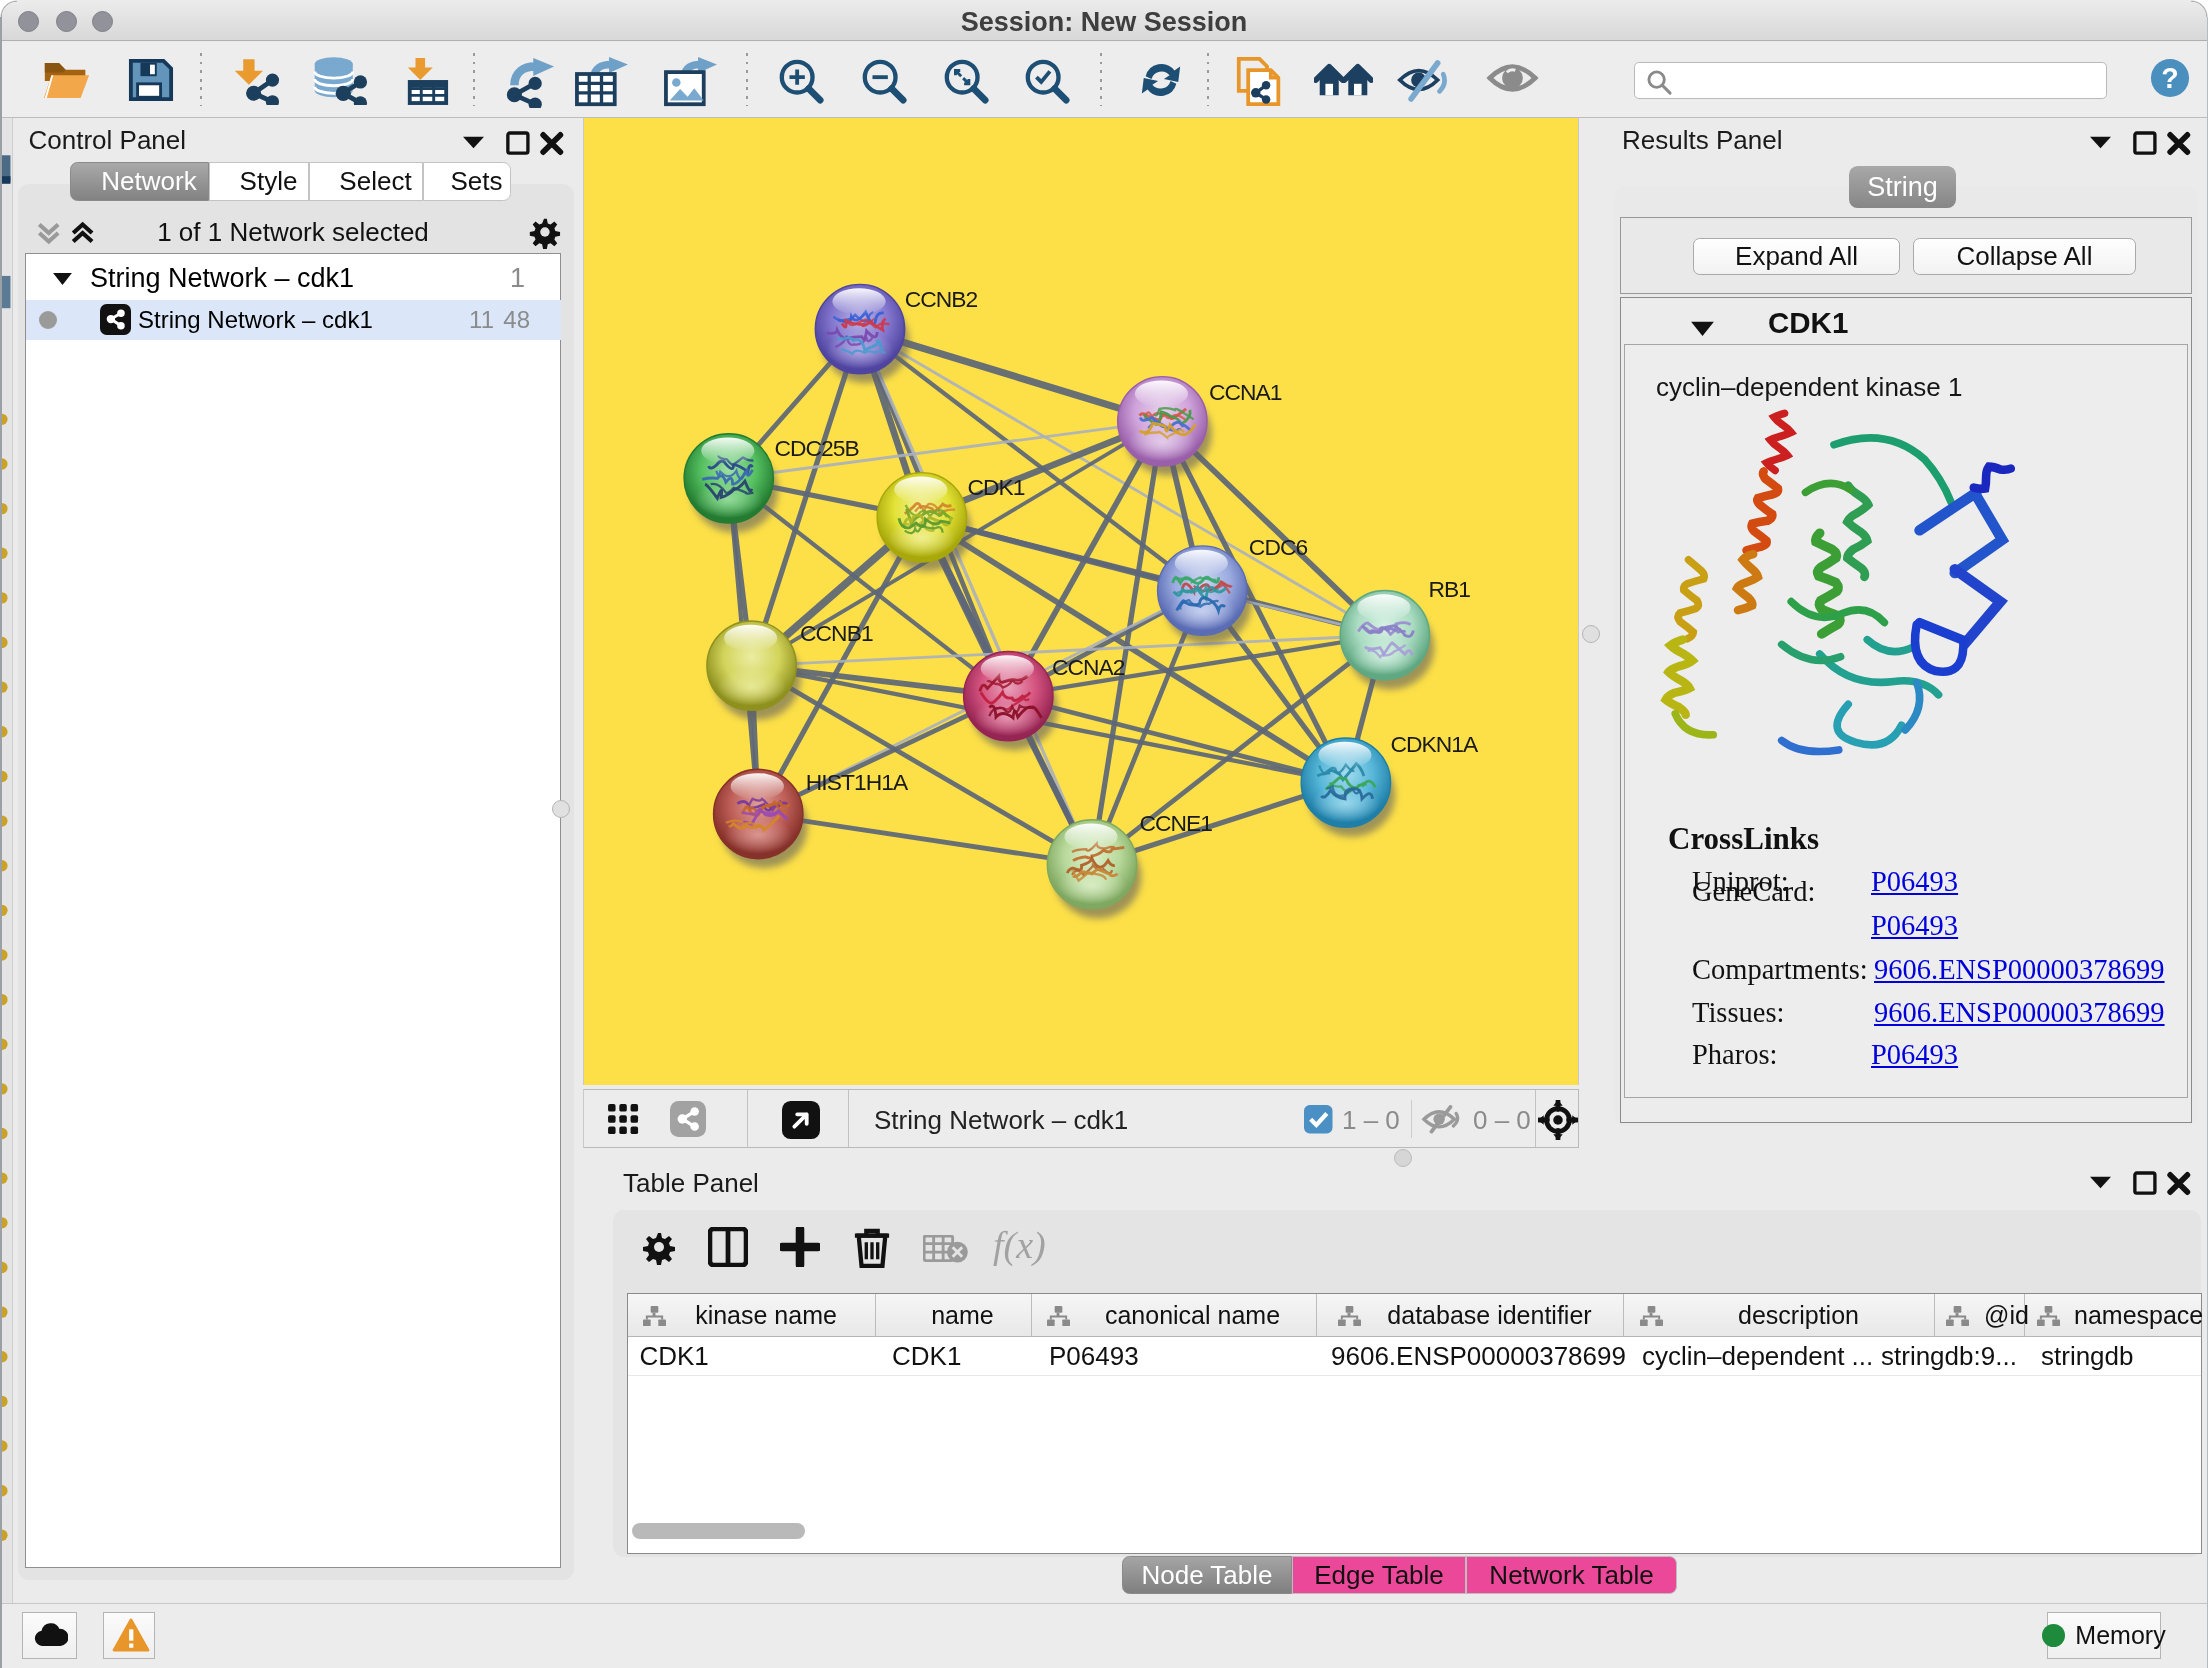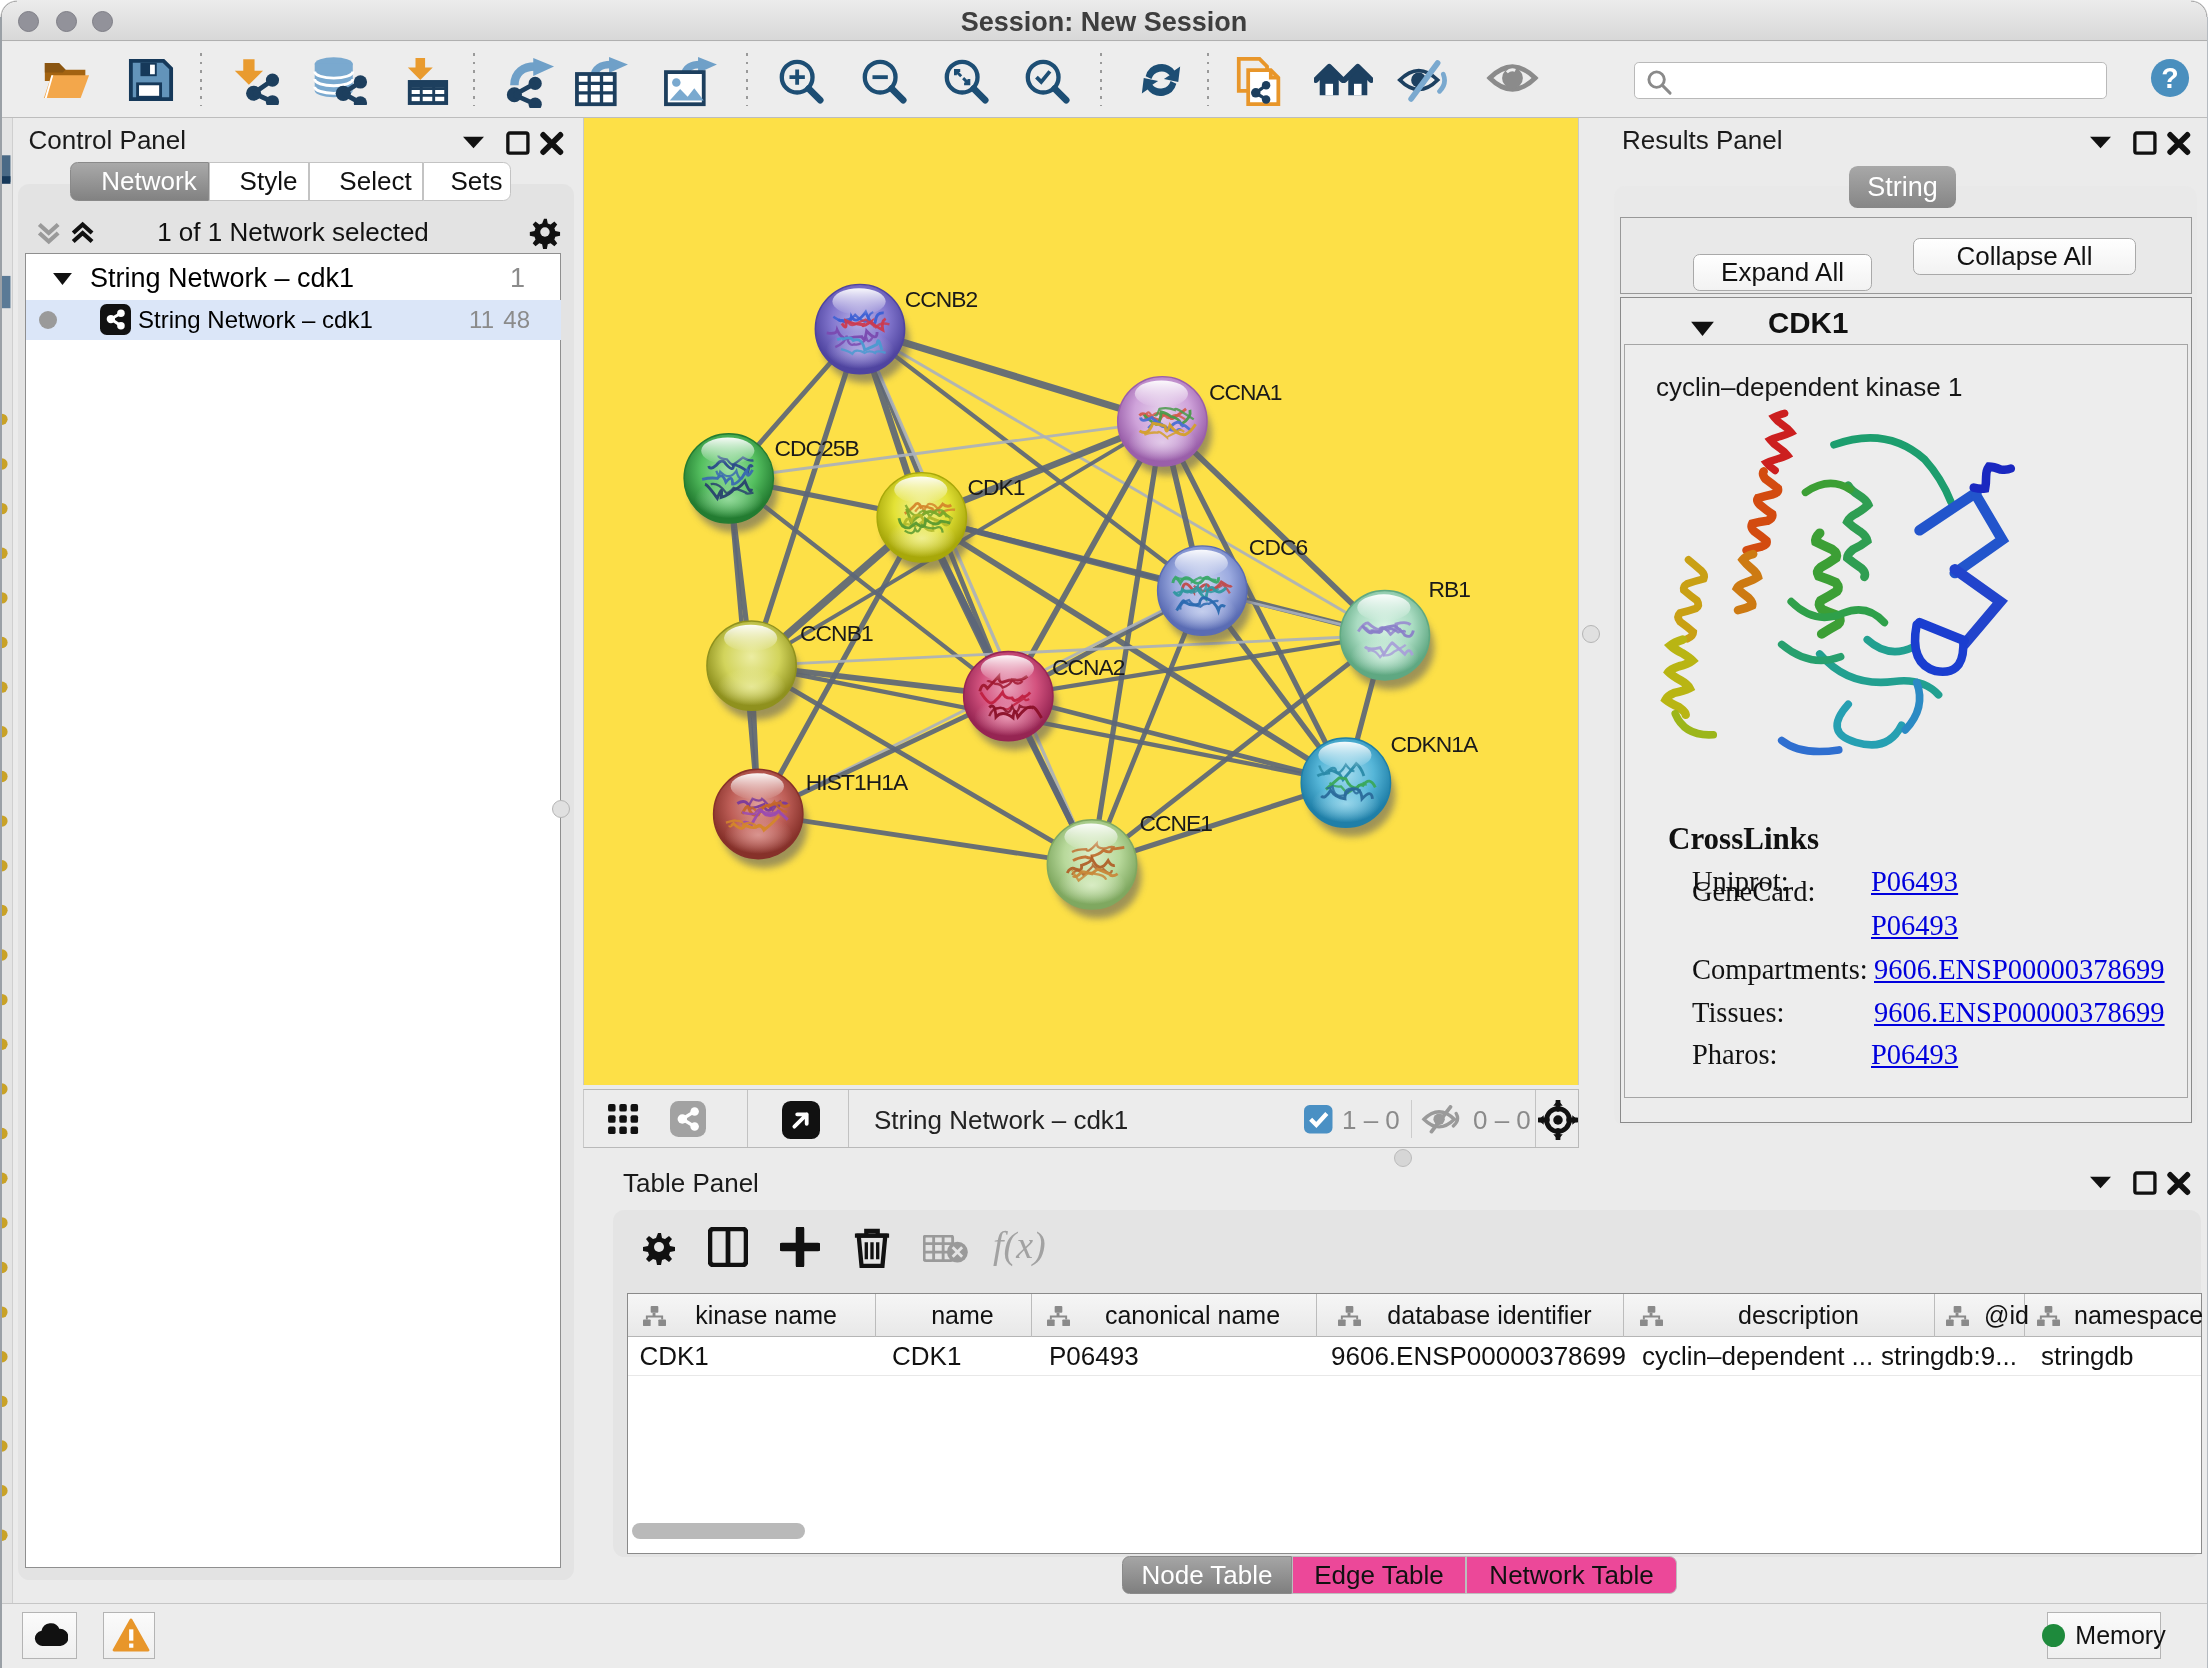--- a/index.html
+++ b/index.html
@@ -675,21 +675,21 @@
     <circle cx="21" cy="21" r="5" fill="#111"></circle>
     <path d="M21 1 v9 M21 32 v9 M1 21 h9 M32 21 h9" stroke="#111" stroke-width="5" stroke-linecap="round"></path>
     <path d="M21 0 l-5 6 h10 z M21 42 l-5 -6 h10 z M0 21 l6 -5 v10 z M42 21 l-6 -5 v10 z" fill="#111"></path>
   </svg>
 </div>
 
 <div id="rp-title" class="panel-title">Results Panel</div>
 <div id="rp-body"></div>
 <div id="rp-tab">String</div>
 <div id="rp-box1"></div>
-<div class="btn" id="btn-expand" style="left:1693px;top:238px;width:179px;height:37px;line-height:35px;margin-top:16px;">Expand All</div>
+<div class="btn" id="btn-expand" style="left:1693px;top:238px;width:207px;height:37px;line-height:35px;">Expand All</div>
 <div class="btn" id="btn-collapse" style="left:1913px;top:238px;width:223px;height:37px;line-height:35px;">Collapse All</div>
 <div id="rp-box2">
   <svg class="abs" style="left:68px; top:21px;" width="27" height="19" viewBox="0 0 28 20">
       <path d="M2 3 h24 l-12 15 z" fill="#111"></path>
     </svg>
   <div class="abs" style="left:147px; top:7.6px; font-size:29.5px; font-weight:bold; color:#111;">CDK1</div>
 </div>
 <div id="rp-cdk-content">
   <div class="abs" style="left:31px; top:27px; font-size:26px; color:#161616;">cyclin–dependent kinase 1</div>
   <svg class="abs" style="left:14.3px; top:57px;" width="409" height="366" viewBox="0 0 430 385">

